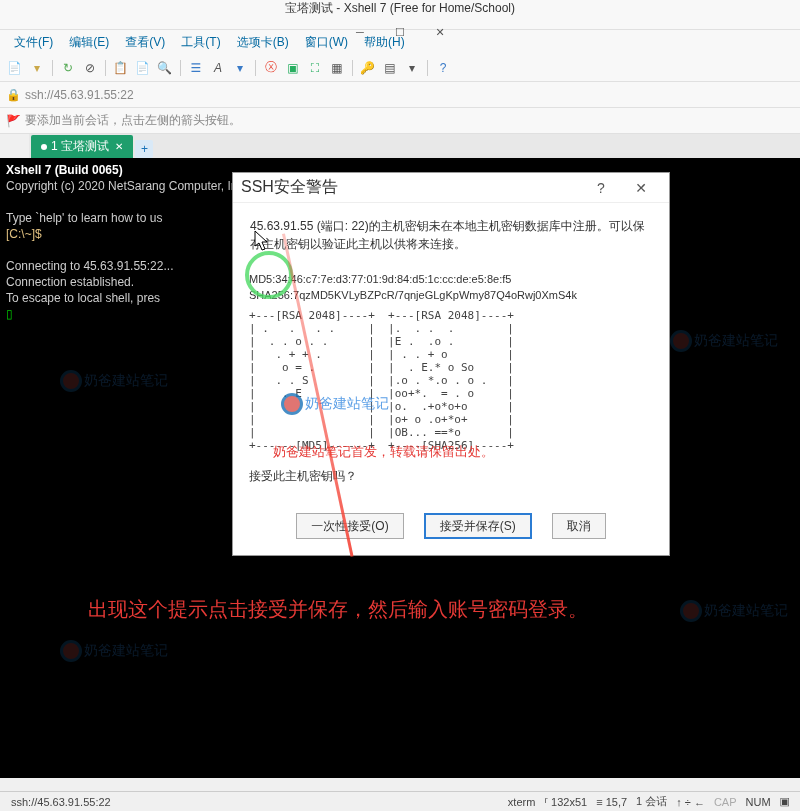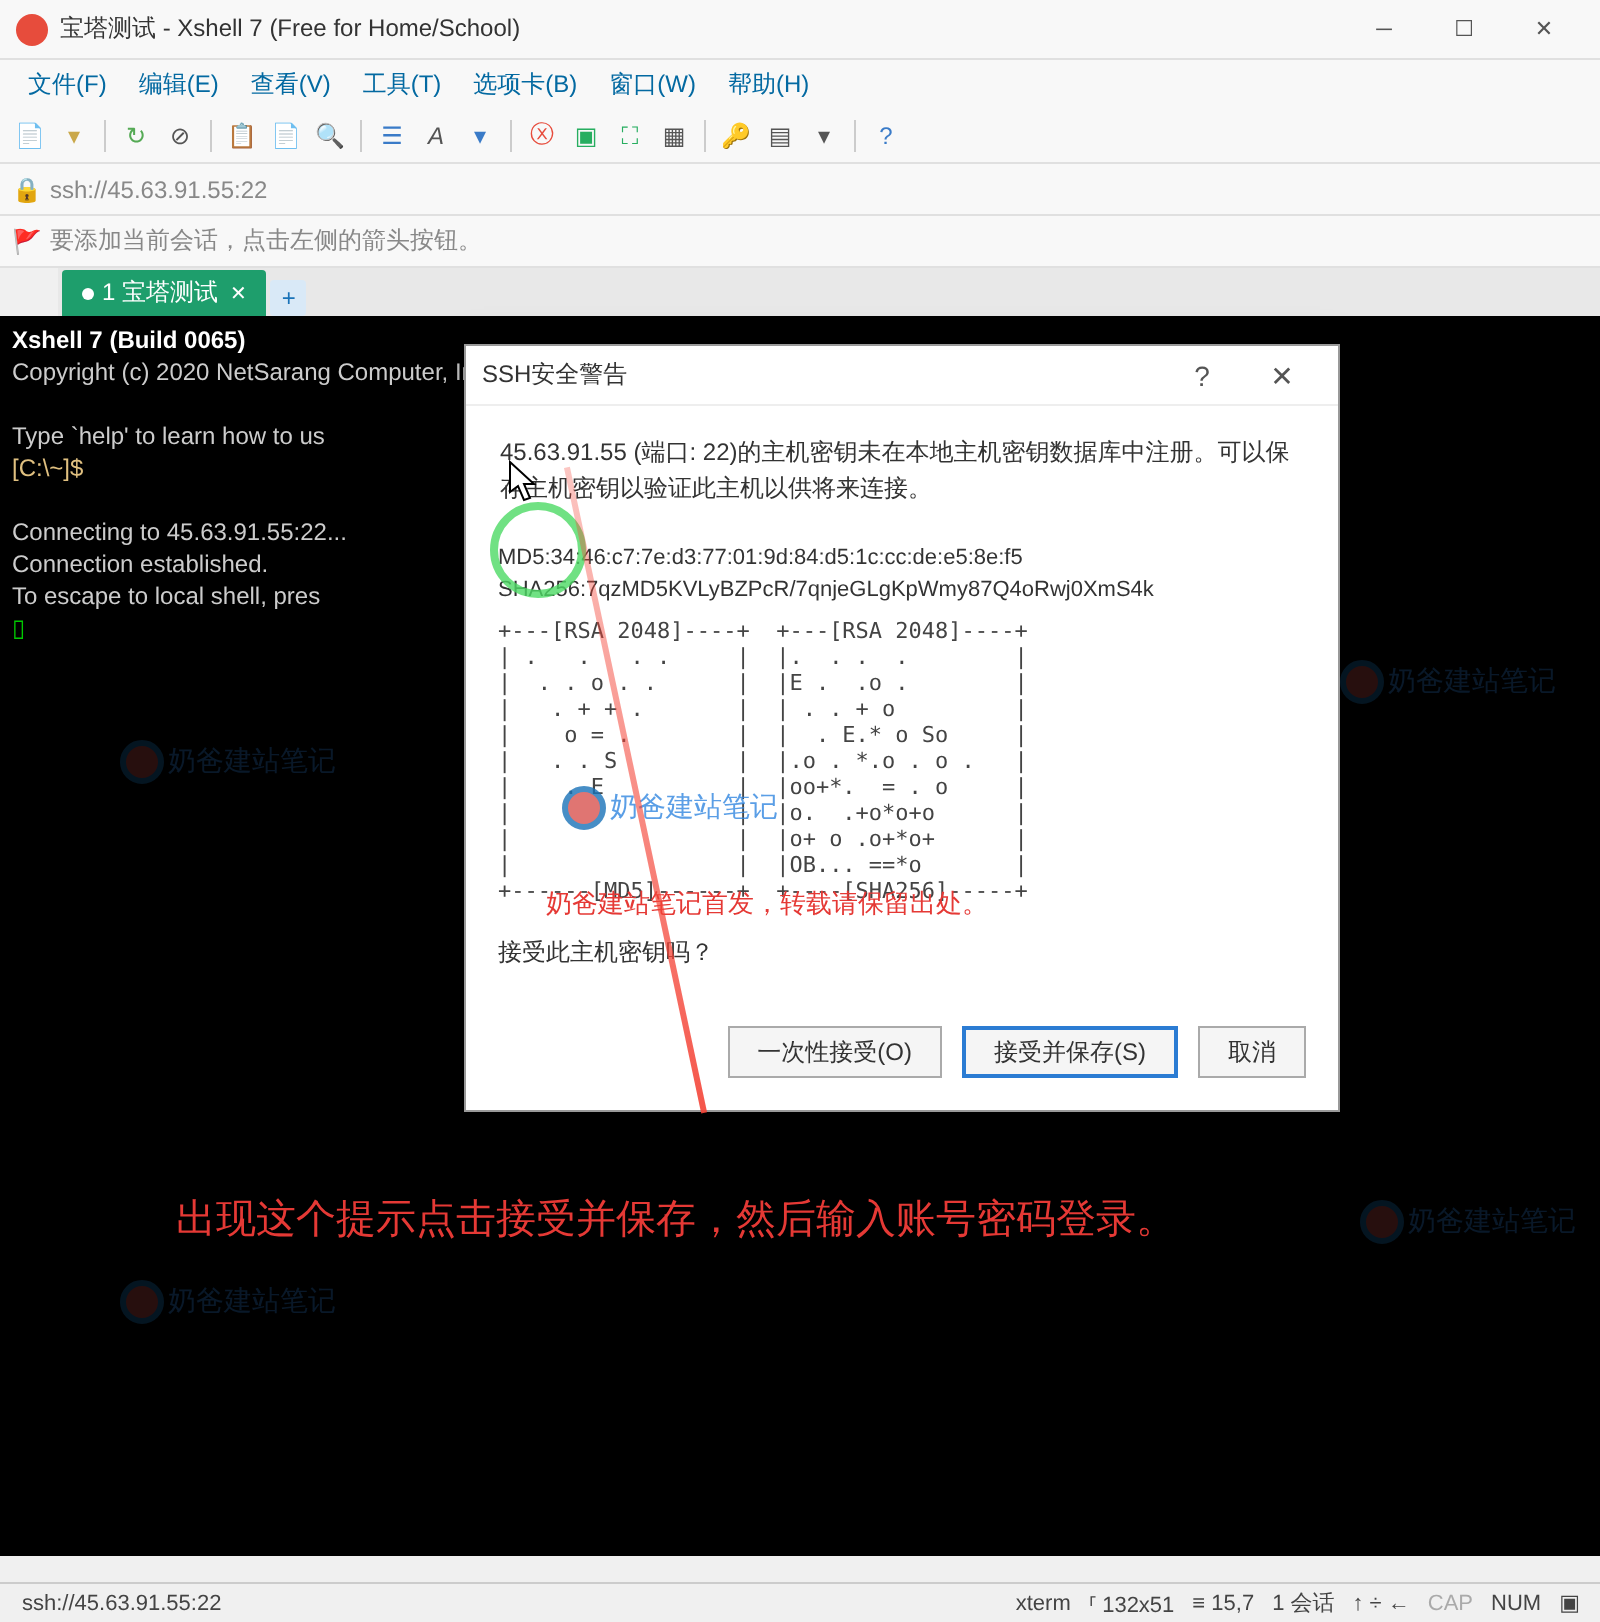--- a/index.html
+++ b/index.html
@@ -1,19 +1,19 @@
 <!DOCTYPE html>
 <html><head>
 <meta charset="utf-8">
 <style>
 * { margin: 0; padding: 0; box-sizing: border-box; font-family: "Microsoft YaHei", sans-serif; }
 body { width: 800px; height: 811px; background: #f0f0f0; overflow: hidden; position: relative; }
 
 
-.titlebar { height: 30px; background: #f8f8f8; display: flex; align-items: center; padding: 0 8px; border-bottom: 1px solid #e0e0e0; }
+.titlebar { height: 30px; background: #f8f8f8; display: flex; align-items: center; padding: 0 8px; border-bottom: 1px solid #e0e0e0; flex-direction: column; }
 .titlebar .app-icon { width: 16px; height: 16px; background: #e74c3c; border-radius: 50%; margin-right: 6px; }
 .titlebar .title { flex: 1; font-size: 12px; color: #333; }
 .titlebar .win-btns { display: flex; }
 .titlebar .win-btn { width: 40px; height: 30px; display: flex; align-items: center; justify-content: center; color: #555; font-size: 11px; }
 
 
 .menubar { height: 24px; display: flex; align-items: center; padding: 0 6px; font-size: 12px; background: #f8f8f8; }
 .menubar .menu-item { padding: 0 8px; color: #0369a1; }
 
 
@@ -44,33 +44,33 @@
 .terminal .green { color:#00c800;}
 
 
 .statusbar { position:absolute; bottom:0; left:0; right:0; height:20px; background:#f0f0f0; border-top:1px solid #ccc; display:flex; align-items:center; font-size:11px; color:#444; padding:0 6px;}
 .statusbar .cell { padding: 0 4px; border-left:1px solid transparent;}
 .statusbar .spacer { flex:1;}
 
 
 .dialog { position:absolute; left:232px; top:172px; width:438px; background:#fff; border:1px solid #999; box-shadow: 0 4px 20px rgba(0,0,0,0.3);}
 .dialog-title { height:30px; background:#fff; display:flex; align-items:center; padding:0 8px; border-bottom:1px solid #eee;}
-.dialog-title span { flex:1; font-size:12px; color:#333;}
+.dialog-title span { flex:1; font-size:16px; color:#333;}
 .dialog-title .dbtn { width:40px; height:30px; display:flex; align-items:center; justify-content:center; color:#555; font-size:14px;}
 .dialog-body { padding: 14px 16px 10px 16px; font-size:12px; color:#333; position:relative;}
 .dialog-body .hdr { display:flex; align-items:center; margin-bottom:10px;}
 .dialog-body .hdr .key-icon { width:24px; height:24px; margin-right:10px;}
 .dialog-body .hdr b { font-size:12px;}
 .dialog-body .desc { margin-left:1px; line-height:18px; margin-bottom:20px;}
 .dialog-body .green-circle { position:absolute; left:12px; top:48px; width:48px; height:48px; border:4px solid #4cd964; border-radius:50%; opacity:0.8;}
 .dialog-body .fp-title { margin-bottom:8px;}
 .dialog-body .fp { font-size:11px; margin-bottom:4px; word-break:break-all;}
 .dialog-body .ascii { font-family: "Consolas", monospace; font-size:11px; line-height:13px; white-space:pre; margin-top:8px; color:#444;}
 .dialog-body .accept-q { margin-top:16px; margin-bottom:8px;}
-.dialog .btnrow { padding:10px 16px 16px 16px; display:flex; justify-content:flex-end; gap:10px;}
+.dialog .btnrow { padding:10px 16px 16px 16px; display:flex; justify-content:center; gap:20px;}
 .dialog .btn { height:26px; padding: 0 14px; border:1px solid #aaa; background:#f5f5f5; font-size:12px; display:inline-flex; align-items:center; color:#333;}
 .dialog .btn.primary { border:2px solid #2b7cd3;}
 
 
 .watermark { position:absolute; color:#3287e0; font-size:14px; opacity:0.8; display:flex; align-items:center; gap:2px;}
 .wm-logo { width:22px;height:22px; background:#d9534f; border-radius:50%; border:3px solid #1a73b8; display:inline-block;}
 .red-text { color:#e53935; font-size:13px;}
 .big-red { position:absolute; color:#e53935; font-size:20px; font-weight:500;}
 .cursor-svg { position:absolute; left:254px; top:230px; width:16px; height:22px;}
 .red-line { position:absolute; width:3px; background: linear-gradient(to bottom, rgba(244,67,54,0.3), rgba(244,67,54,0.9)); transform-origin: top left;}

